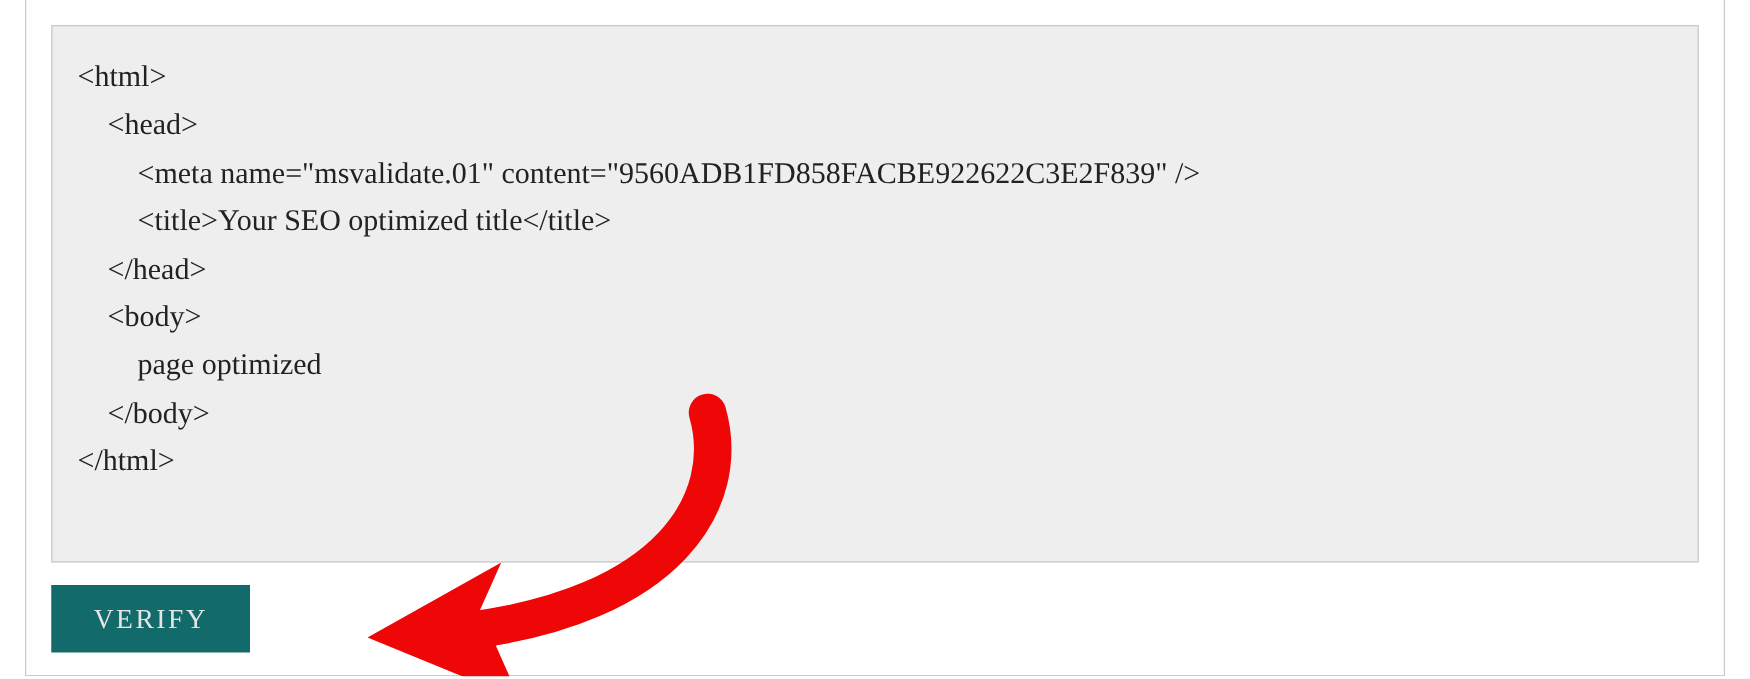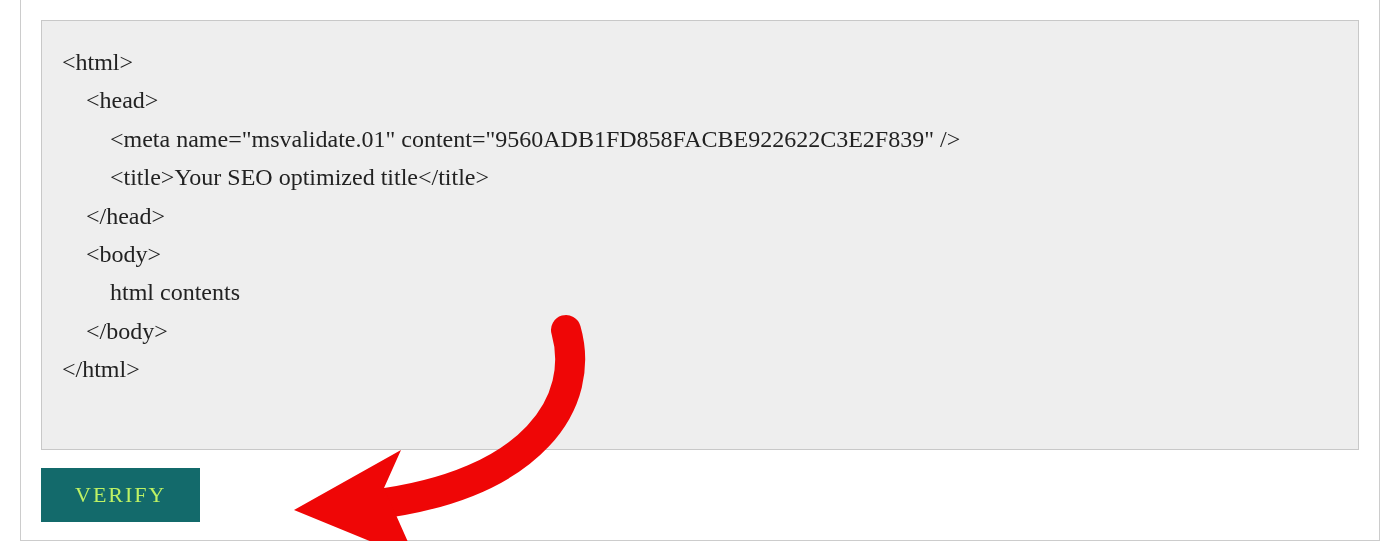--- a/index.html
+++ b/index.html
@@ -23,21 +23,21 @@
       font-size: 24px;
       line-height: 1.6;
       color: #222;
       white-space: pre;
       overflow-x: auto;
     }
     .verify-button {
       display: inline-block;
       margin-top: 18px;
       background: #136a6b;
-      color: #bef264;
+      color: #e5e5e5;
       border: none;
       padding: 14px 34px;
       font-family: Georgia, "Times New Roman", serif;
       font-size: 22px;
       letter-spacing: 2px;
       cursor: pointer;
     }
     .annotation-arrow {
       position: absolute;
       left: 255px;
@@ -51,21 +51,21 @@
 <body>
 
 <div class="outer-panel">
 
   <div class="code-box"><span>&lt;html&gt;</span>
 <span>    &lt;head&gt;</span>
 <span>        &lt;meta name="msvalidate.01" content="9560ADB1FD858FACBE922622C3E2F839" /&gt;</span>
 <span>        &lt;title&gt;Your SEO optimized title&lt;/title&gt;</span>
 <span>    &lt;/head&gt;</span>
 <span>    &lt;body&gt;</span>
-<span>        html contents</span>
+<span>        page optimized</span>
 <span>    &lt;/body&gt;</span>
 <span>&lt;/html&gt;</span></div>
 
   <button class="verify-button">VERIFY</button>
 
   <svg class="annotation-arrow" viewBox="0 0 350 260">
     <path d="M 290 20 C 310 90, 260 175, 95 195" stroke="#ef0606" stroke-width="30" fill="none" stroke-linecap="round"></path>
     <path d="M 18 200 L 125 140 L 108 178 L 140 250 Z" fill="#ef0606"></path>
   </svg>
 

